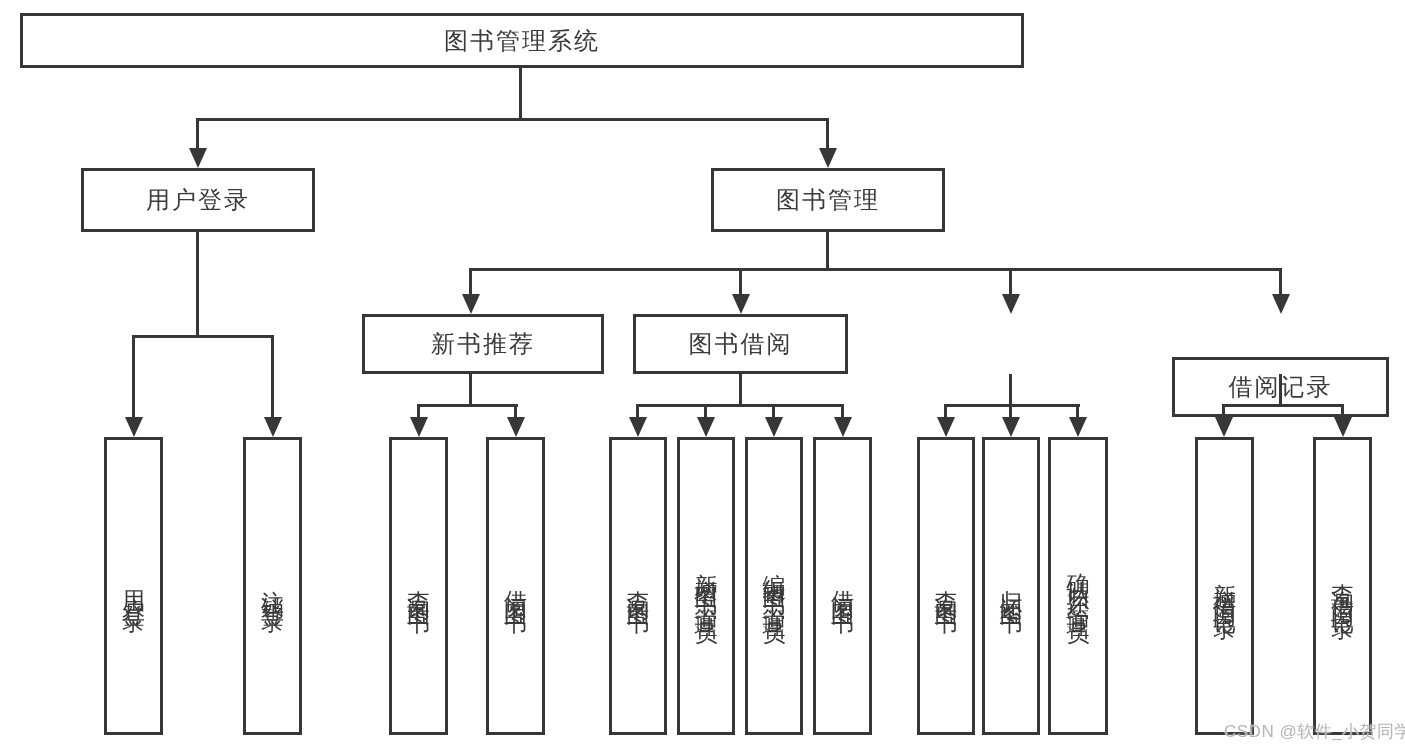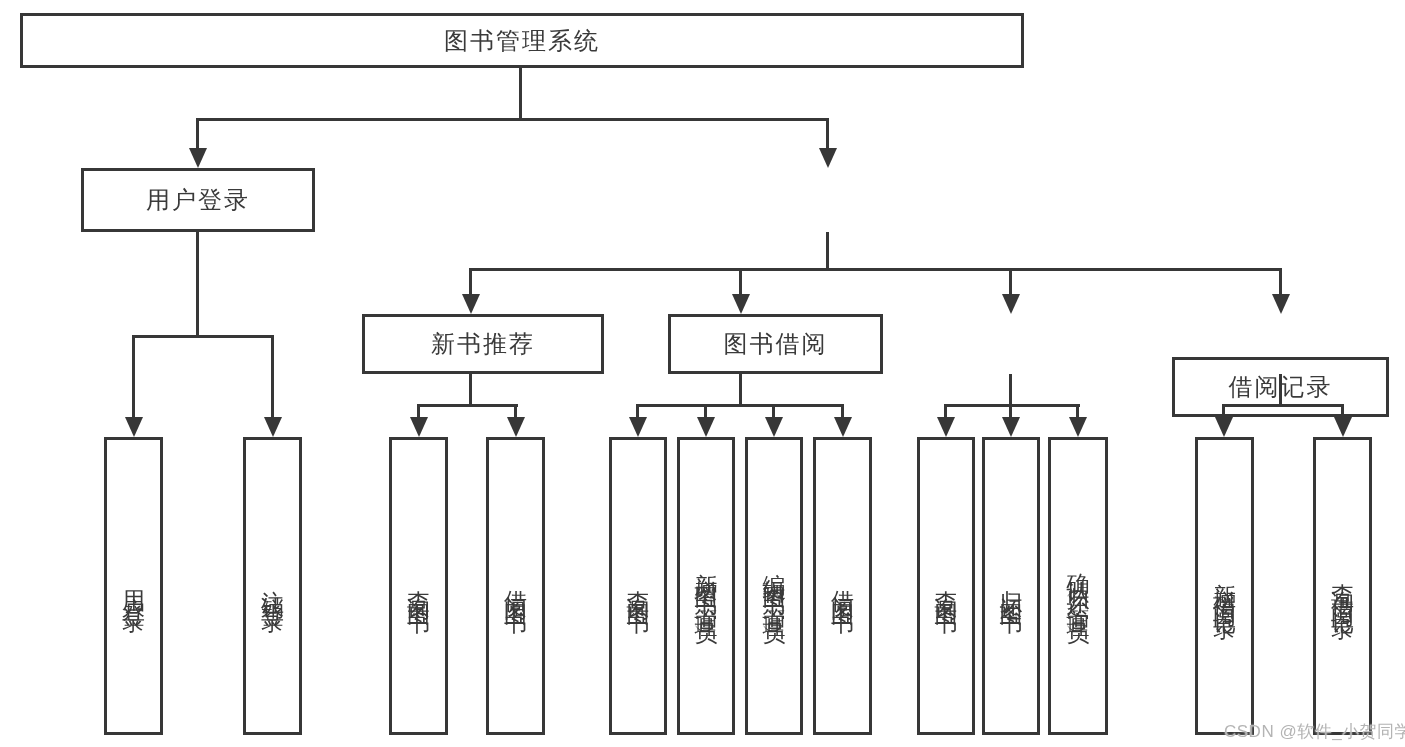--- a/index.html
+++ b/index.html
@@ -74,35 +74,36 @@
 <div class="canvas">
 
   <div class="node" style="left:20px;top:13px;width:1004px;height:55px;">图书管理系统</div>
 
   <div class="vline" style="left:519px;top:68px;height:50px;"></div>
   <div class="hline" style="left:196px;top:118px;width:633px;"></div>
   <div class="arrow" style="left:196px;top:118px;height:30px;"></div>
   <div class="arrow" style="left:826px;top:118px;height:30px;"></div>
 
   <div class="node" style="left:81px;top:168px;width:234px;height:64px;">用户登录</div>
+  <div class="node" style="left:711px;top:168px;width:234px;height:64px;">图书管理</div>
 
   <div class="vline" style="left:196px;top:232px;height:103px;"></div>
   <div class="hline" style="left:132px;top:335px;width:142px;"></div>
   <div class="arrow" style="left:132px;top:335px;height:82px;"></div>
   <div class="arrow" style="left:271px;top:335px;height:82px;"></div>
 
   <div class="vline" style="left:826px;top:232px;height:36px;"></div>
   <div class="hline" style="left:469px;top:268px;width:813px;"></div>
   <div class="arrow" style="left:469px;top:268px;height:26px;"></div>
   <div class="arrow" style="left:739px;top:268px;height:26px;"></div>
   <div class="arrow" style="left:1009px;top:268px;height:26px;"></div>
   <div class="arrow" style="left:1279px;top:268px;height:26px;"></div>
 
   <div class="node" style="left:362px;top:314px;width:242px;height:60px;">新书推荐</div>
-  <div class="node" style="left:633px;top:314px;width:215px;height:60px;margin-left:35px;">图书借阅</div>
+  <div class="node" style="left:633px;top:314px;width:215px;height:60px;">图书借阅</div>
   <div class="node" style="left:1172px;top:314px;width:217px;height:60px;margin-top:43px;">借阅记录</div>
 
   <div class="vline" style="left:469px;top:374px;height:30px;"></div>
   <div class="vline" style="left:739px;top:374px;height:30px;"></div>
   <div class="vline" style="left:1009px;top:374px;height:30px;"></div>
   <div class="vline" style="left:1279px;top:374px;height:30px;"></div>
 
   <div class="hline" style="left:417px;top:404px;width:101px;"></div>
   <div class="hline" style="left:636px;top:404px;width:208px;"></div>
   <div class="hline" style="left:944px;top:404px;width:136px;"></div>

